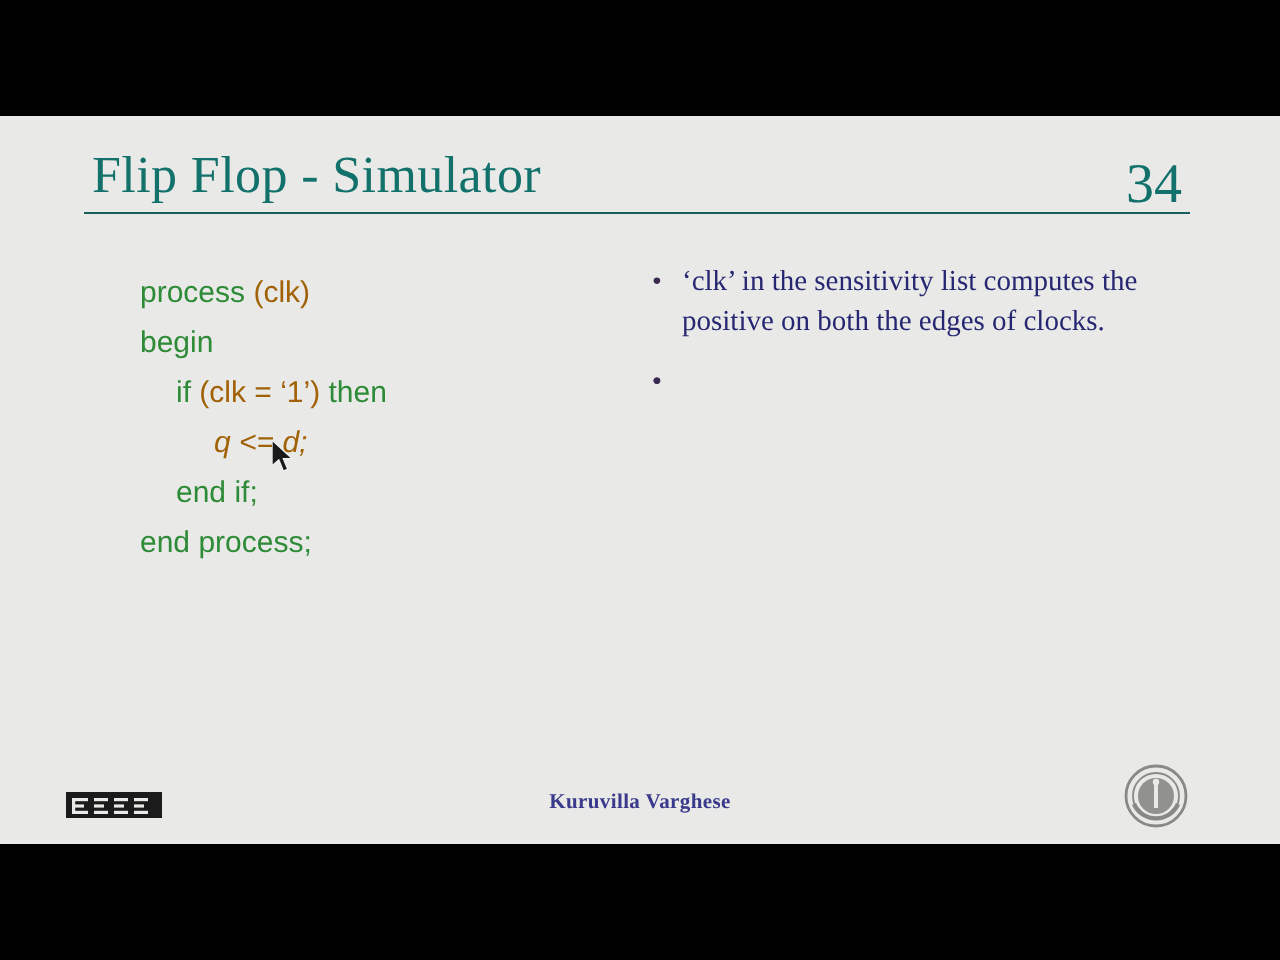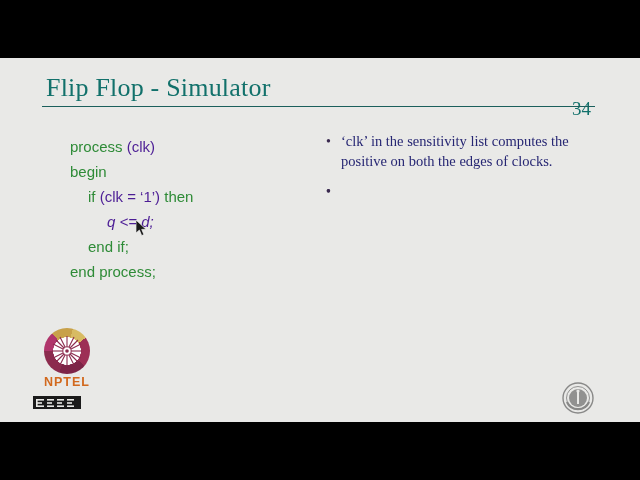--- a/index.html
+++ b/index.html
@@ -42,44 +42,44 @@
     position: absolute;
     left: 4px; top: 0;
     font-family: "Liberation Serif", serif;
     font-size: 26px;
     color: #12716b;
     letter-spacing: 0.2px;
     white-space: nowrap;
   }
   #page-number {
     position: absolute;
-    right: 4px; top: 25px;
-    font-family: "Liberation Serif", serif;
-    font-size: 19px;
+    right: 4px; top: 4px;
+    font-family: "Liberation Serif", serif;
+    font-size: 28px;
     color: #12716b;
   }
   #title-rule {
     position: absolute;
     left: 42px; top: 48px;
     width: 553px; height: 1px;
     background: #1b5f5c;
   }
 
   
   #code-block {
     position: absolute;
     left: 70px; top: 76px;
     font-family: "Liberation Sans", sans-serif;
     font-size: 15px;
     line-height: 25px;
     white-space: pre;
   }
   .code-line { height: 25px; }
   .kw  { color: #2e8b37; }
-  .id  { color: #4c1d95; }
+  .id  { color: #a16207; }
   .ind1 { padding-left: 18px; }
   .ind2 { padding-left: 37px; font-style: italic; }
 
   
   #bullets {
     position: absolute;
     left: 322px; top: 74px;
     width: 295px;
     font-family: "Liberation Serif", serif;
     font-size: 14.5px;
@@ -185,58 +185,41 @@
     <div id="title-rule"></div>
 
     <div id="code-block"><div class="code-line"><span class="kw">process </span><span class="id">(clk)</span></div><div class="code-line"><span class="kw">begin</span></div><div class="code-line ind1"><span class="kw">if </span><span class="id">(clk = ‘1’) </span><span class="kw">then</span></div><div class="code-line ind2"><span class="id">q &lt;= d;</span></div><div class="code-line ind1"><span class="kw">end if;</span></div><div class="code-line"><span class="kw">end process;</span></div></div>
 
     <div id="bullets">
         <div class="bullet"><span class="dot">•</span><span>‘clk’ in the sensitivity list computes the positive on both the edges of clocks.</span></div>
         <div class="bullet"><span class="dot">•</span></div>
         <div class="bullet"><span class="dot">•</span></div>
       </div>
 
-    <div id="nptel-logo">
-      <div id="nptel-mark"></div>
-      <svg id="nptel-star" viewBox="0 0 34 34">
-        <g stroke="#8c2b4e" stroke-width="1.1" fill="none">
-          <line x1="17" y1="2" x2="17" y2="32"></line>
-          <line x1="2" y1="17" x2="32" y2="17"></line>
-          <line x1="6" y1="6" x2="28" y2="28"></line>
-          <line x1="28" y1="6" x2="6" y2="28"></line>
-          <line x1="10" y1="3" x2="24" y2="31"></line>
-          <line x1="24" y1="3" x2="10" y2="31"></line>
-          <line x1="3" y1="10" x2="31" y2="24"></line>
-          <line x1="3" y1="24" x2="31" y2="10"></line>
-        </g>
-        <circle cx="17" cy="17" r="4.2" fill="#ffffff" stroke="#8c2b4e" stroke-width="1"></circle>
-        <circle cx="17" cy="17" r="1.8" fill="#8c2b4e"></circle>
-      </svg>
-      <div id="nptel-word">NPTEL</div>
-    </div>
 
     <svg id="dese-logo" viewBox="0 0 48 13">
       <rect x="0" y="0" width="48" height="13" fill="#1b1b1b"></rect>
       <g fill="#e9e9e7">
         <rect x="4" y="3" width="7" height="1.6"></rect>
         <rect x="4" y="6.2" width="5" height="1.6"></rect>
         <rect x="4" y="9.4" width="7" height="1.6"></rect>
         <rect x="3" y="3" width="1.6" height="8"></rect>
         <rect x="14" y="3" width="7" height="1.6"></rect>
         <rect x="14" y="6.2" width="5" height="1.6"></rect>
         <rect x="14" y="9.4" width="7" height="1.6"></rect>
         <rect x="24" y="3" width="7" height="1.6"></rect>
         <rect x="24" y="6.2" width="5" height="1.6"></rect>
         <rect x="24" y="9.4" width="7" height="1.6"></rect>
         <rect x="34" y="3" width="7" height="1.6"></rect>
         <rect x="34" y="6.2" width="5" height="1.6"></rect>
         <rect x="34" y="9.4" width="7" height="1.6"></rect>
       </g>
     </svg>
 
+    <div id="footer-name">Kuruvilla Varghese</div>
 
     <svg id="iisc-logo" viewBox="0 0 36 36">
       <circle cx="18" cy="18" r="15" fill="none" stroke="#3a3a3a" stroke-width="1.4"></circle>
       <circle cx="18" cy="18" r="11.5" fill="none" stroke="#3a3a3a" stroke-width="0.9"></circle>
       <circle cx="18" cy="18" r="9" fill="#4a4a4a"></circle>
       <rect x="17" y="12" width="2" height="12" fill="#e9e9e7"></rect>
       <circle cx="18" cy="11" r="1.6" fill="#e9e9e7"></circle>
       <path d="M7 22 A12 12 0 0 0 29 22" fill="none" stroke="#3a3a3a" stroke-width="2.2"></path>
     </svg>
 

